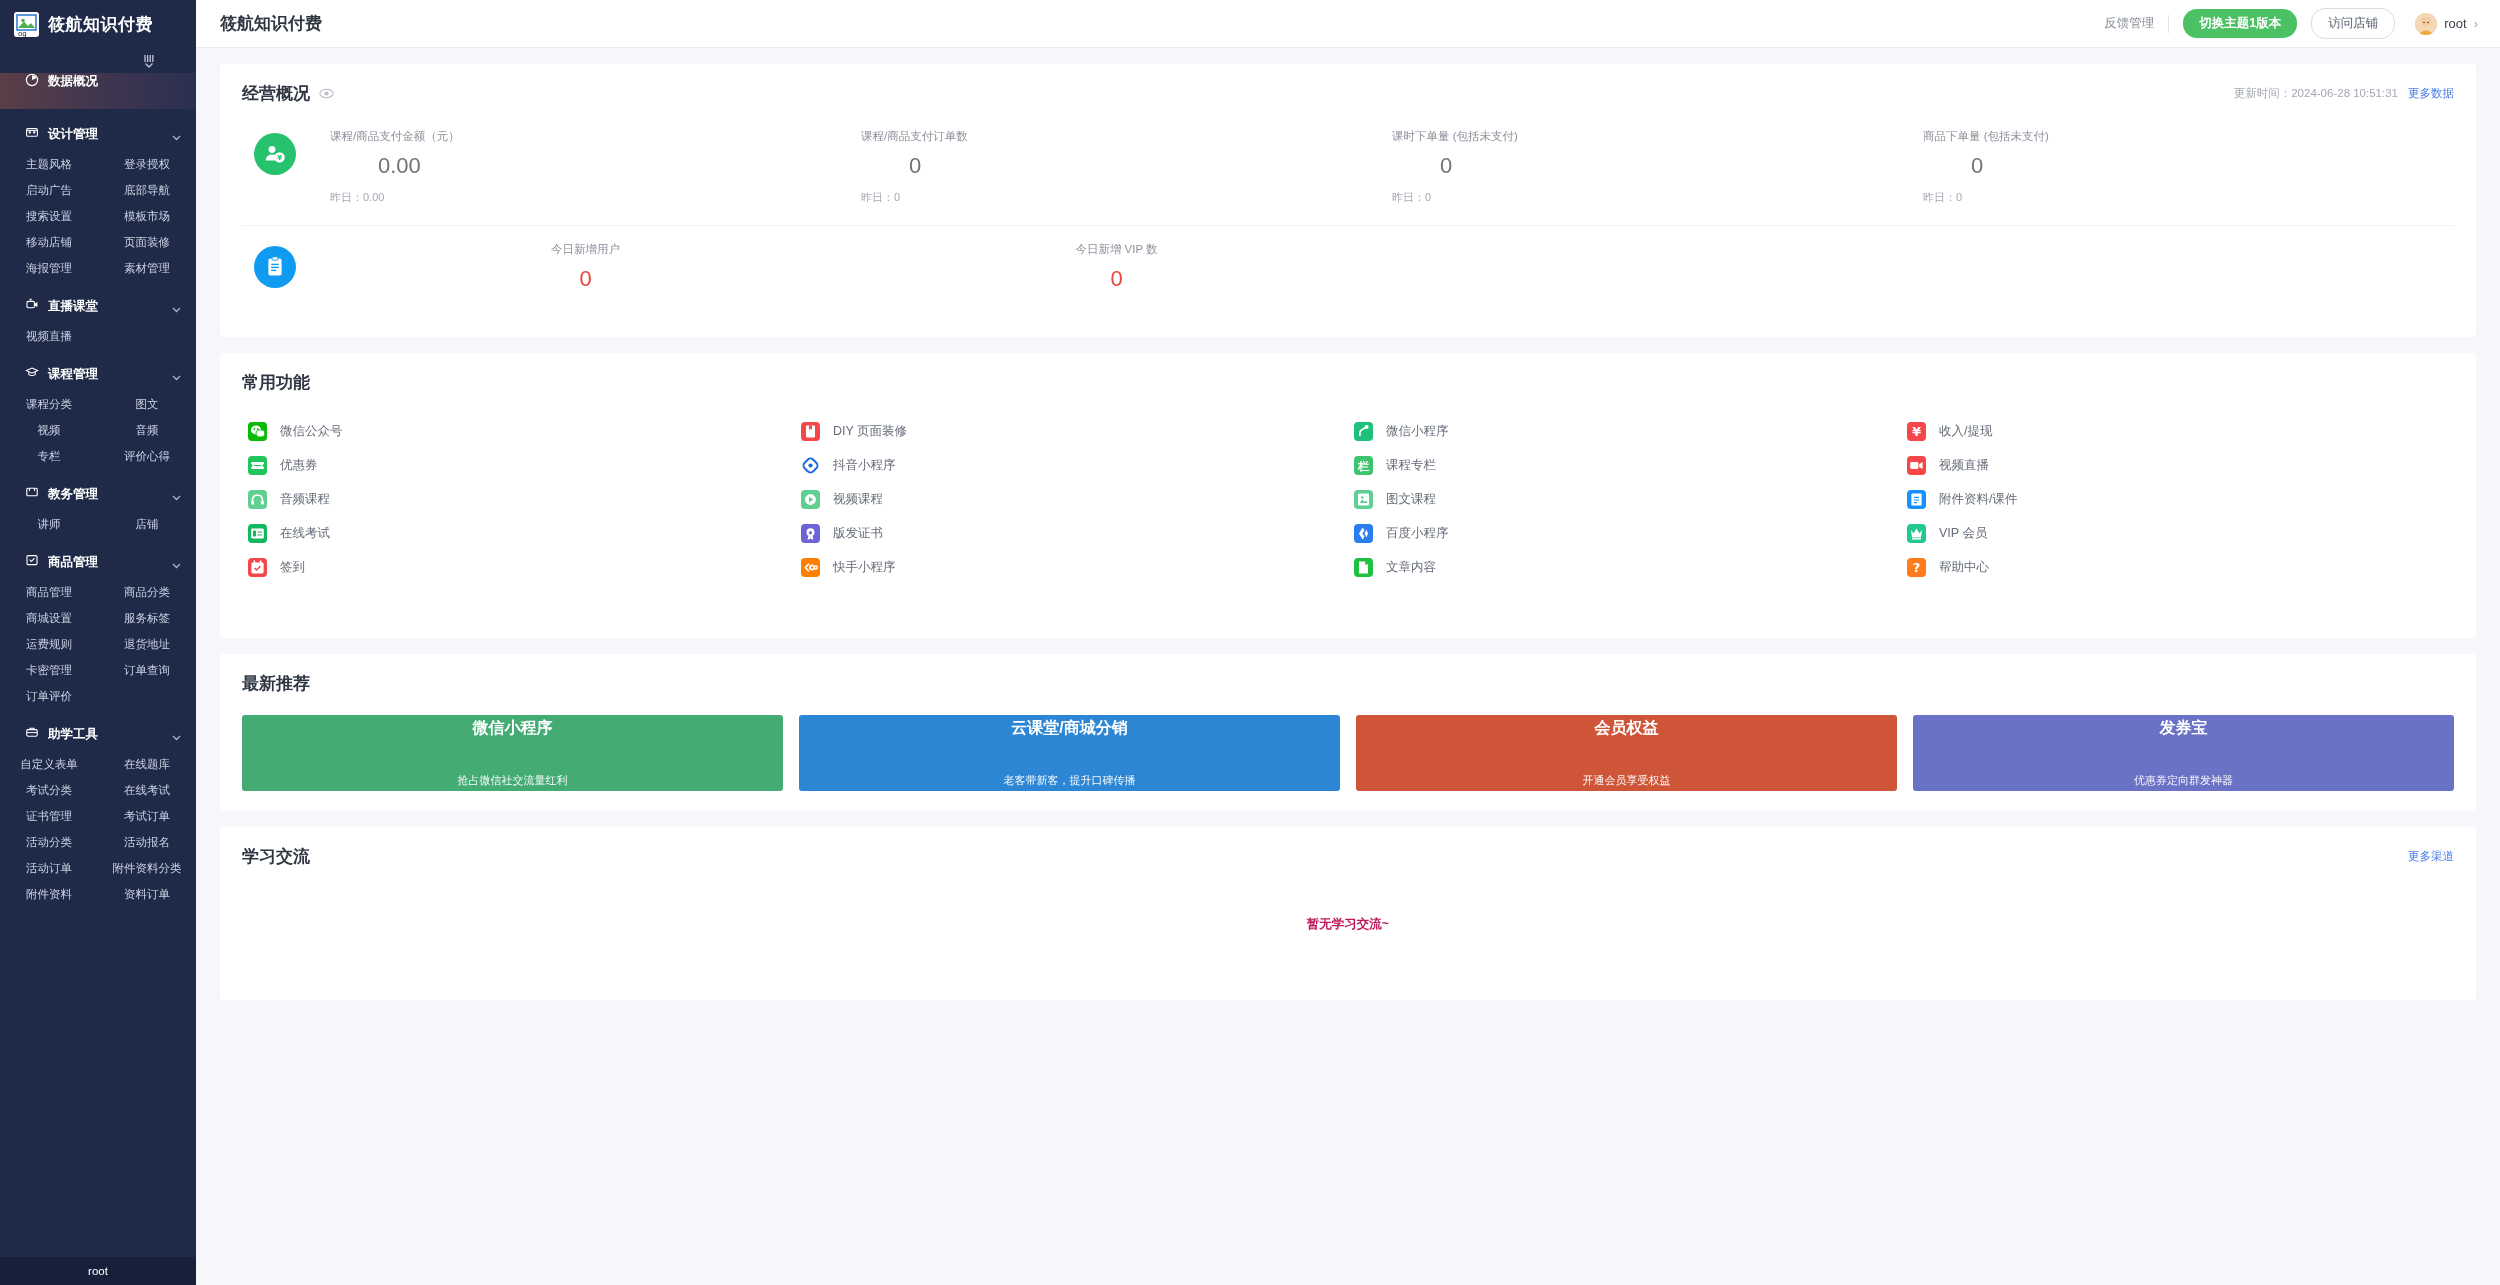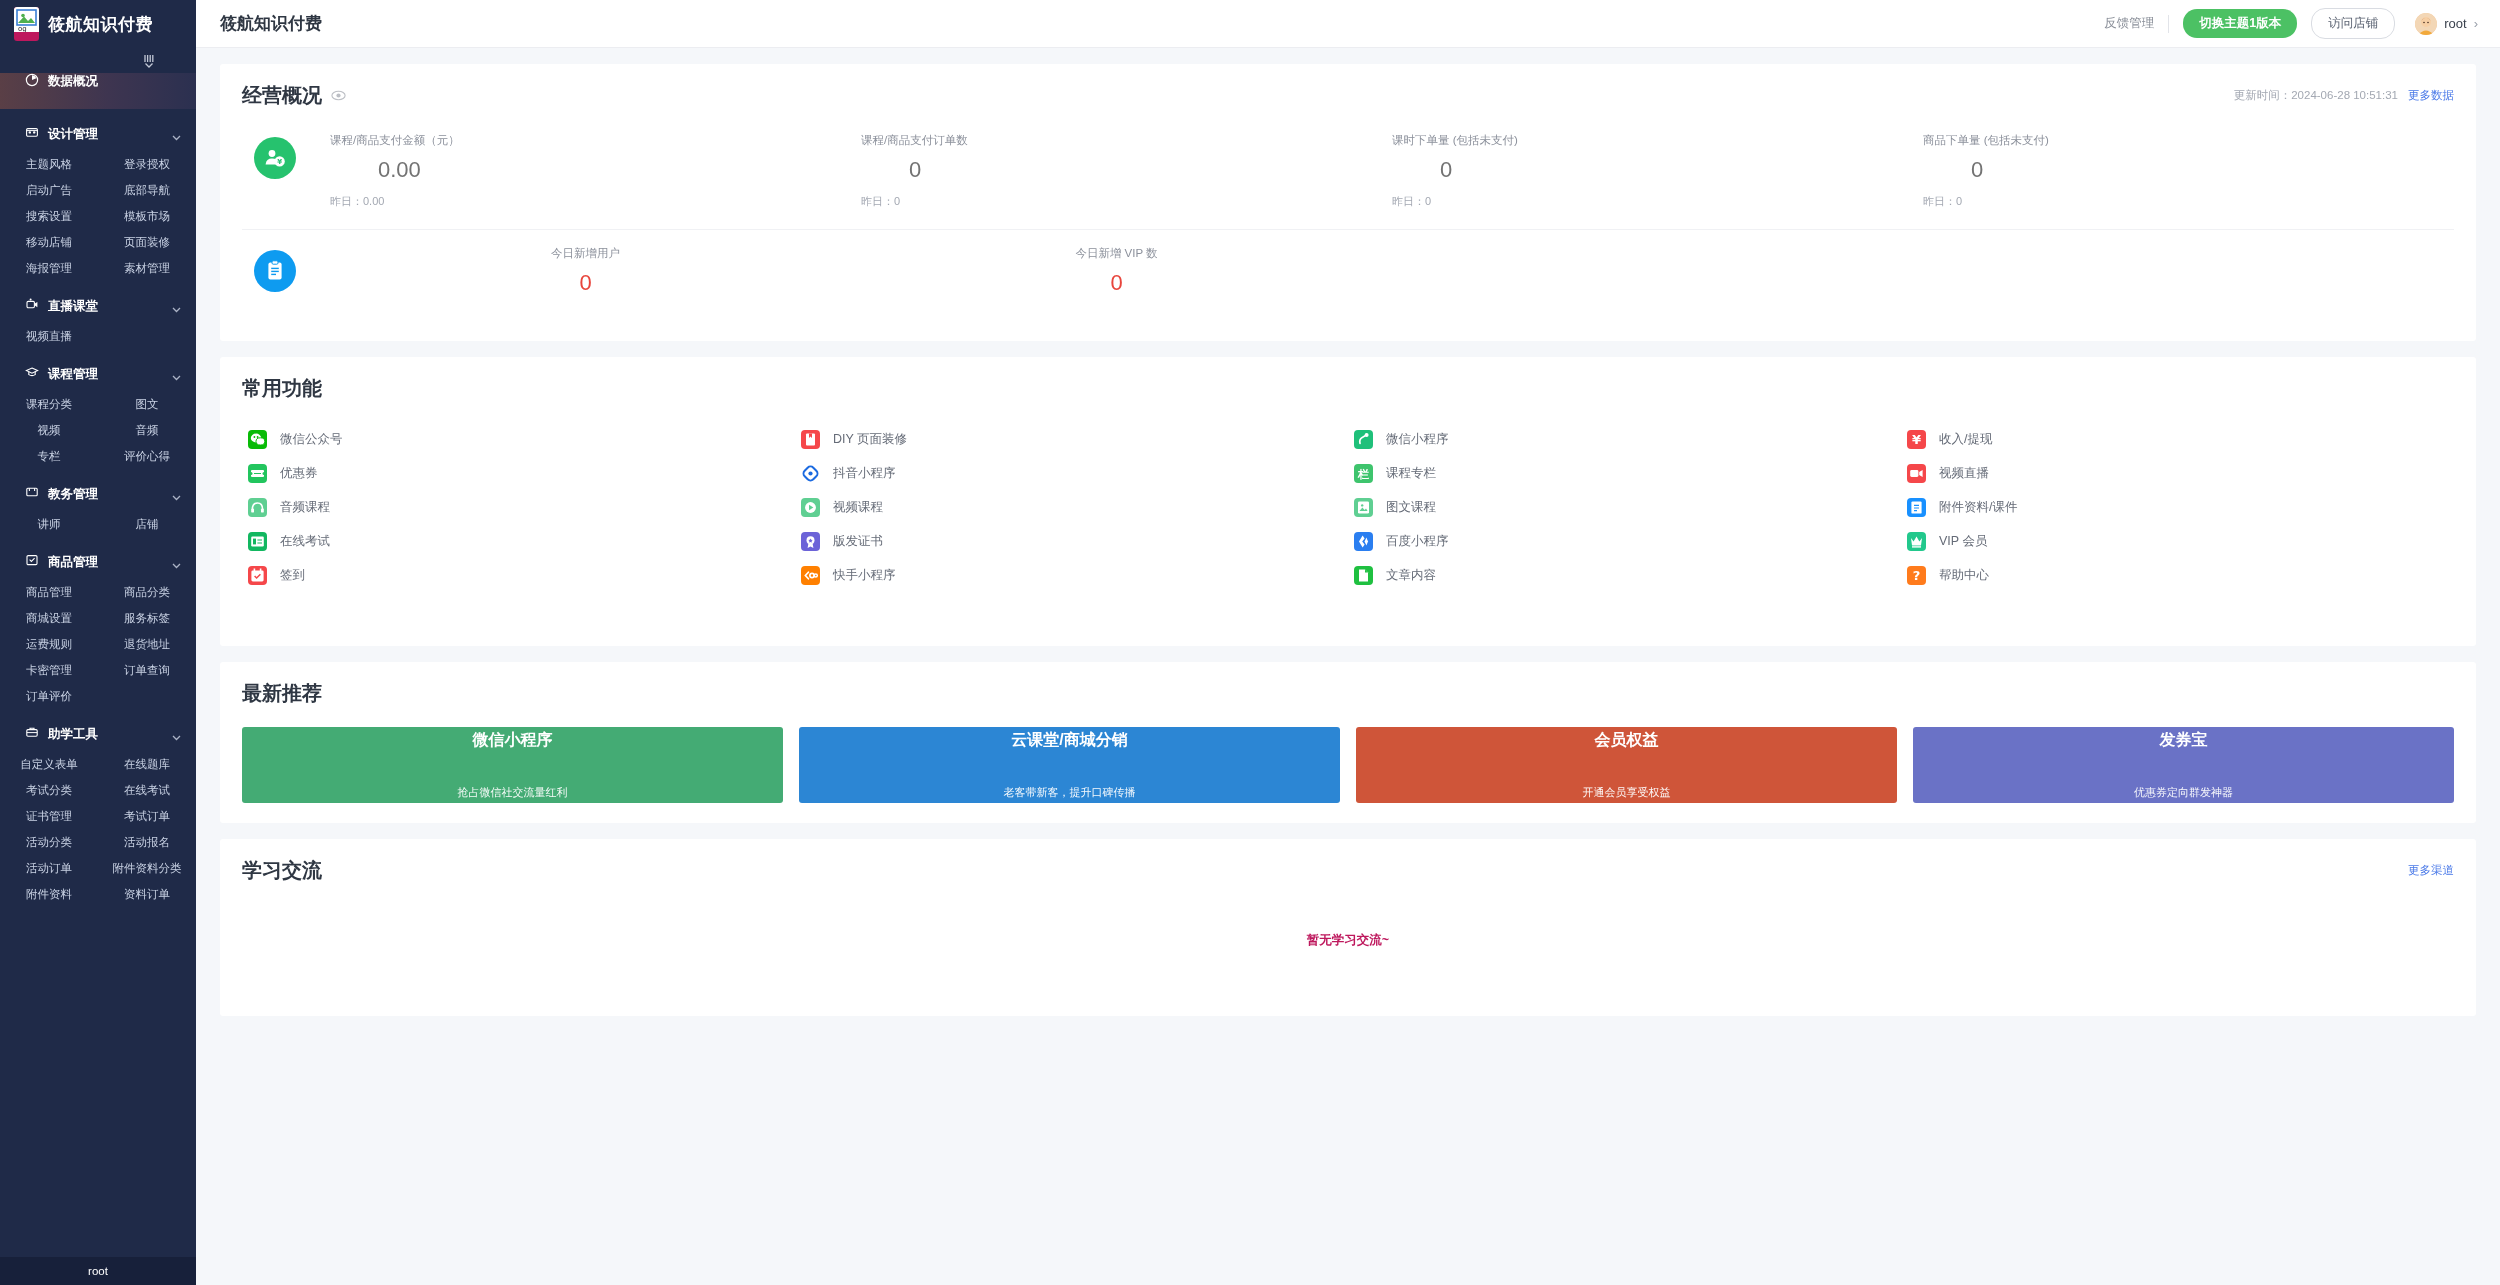--- a/index.html
+++ b/index.html
@@ -17,21 +17,21 @@
     width: 196px; flex: 0 0 196px; height: 1285px;
     background: #1f2a48;
     display: flex; flex-direction: column;
     position: relative;
   }
   .brand {
     height: 48px; display: flex; align-items: center;
     padding-left: 14px; gap: 9px;
   }
   .brand-logo {
-    width: 25px; height: 34px; border-radius: 3px;
+    width: 25px; height: 25px; border-radius: 3px;
     background: #be185d; position: relative; flex: 0 0 25px;
     overflow: hidden;
   }
   .brand-logo svg { display: block; }
   .brand-name {
     color: #ffffff; font-size: 17px; font-weight: bold;
     letter-spacing: .5px; white-space: nowrap;
   }
   .collapse-row {
     height: 25px; display: flex; align-items: center;
@@ -104,21 +104,21 @@
   .user-chev { font-size: 13px; color: #9aa0ab; }
 
   .content { padding: 16px 24px 0 24px; overflow: hidden; }
 
   .card {
     background: #ffffff; border-radius: 3px; margin-bottom: 16px;
     padding: 18px 22px 20px 22px;
   }
 
   .card-head { display: flex; align-items: center; }
-  .card-title { font-size: 20px; color: #2f3743; font-weight: bold; }
+  .card-title { font-size: 17px; color: #2f3743; font-weight: bold; }
   .eye-icon { margin-left: 9px; width: 15px; height: 15px; cursor: pointer; opacity:.5;}
   .card-head-right { margin-left: auto; display: flex; align-items: center; gap: 10px; }
   .upd-time { font-size: 11.5px; color: #a3a8b2; }
   .more-link { font-size: 11.5px; color: #4a79e8; cursor: pointer; }
 
   
   .stats-rows { margin-top: 18px; }
   .stat-row { display: flex; align-items: flex-start; padding: 6px 0 14px 0; }
   .stat-row.top { border-bottom: 1px solid #f0f1f4; padding-bottom: 20px; }
   .stat-row.bot { padding-top: 16px; text-align: center; }

